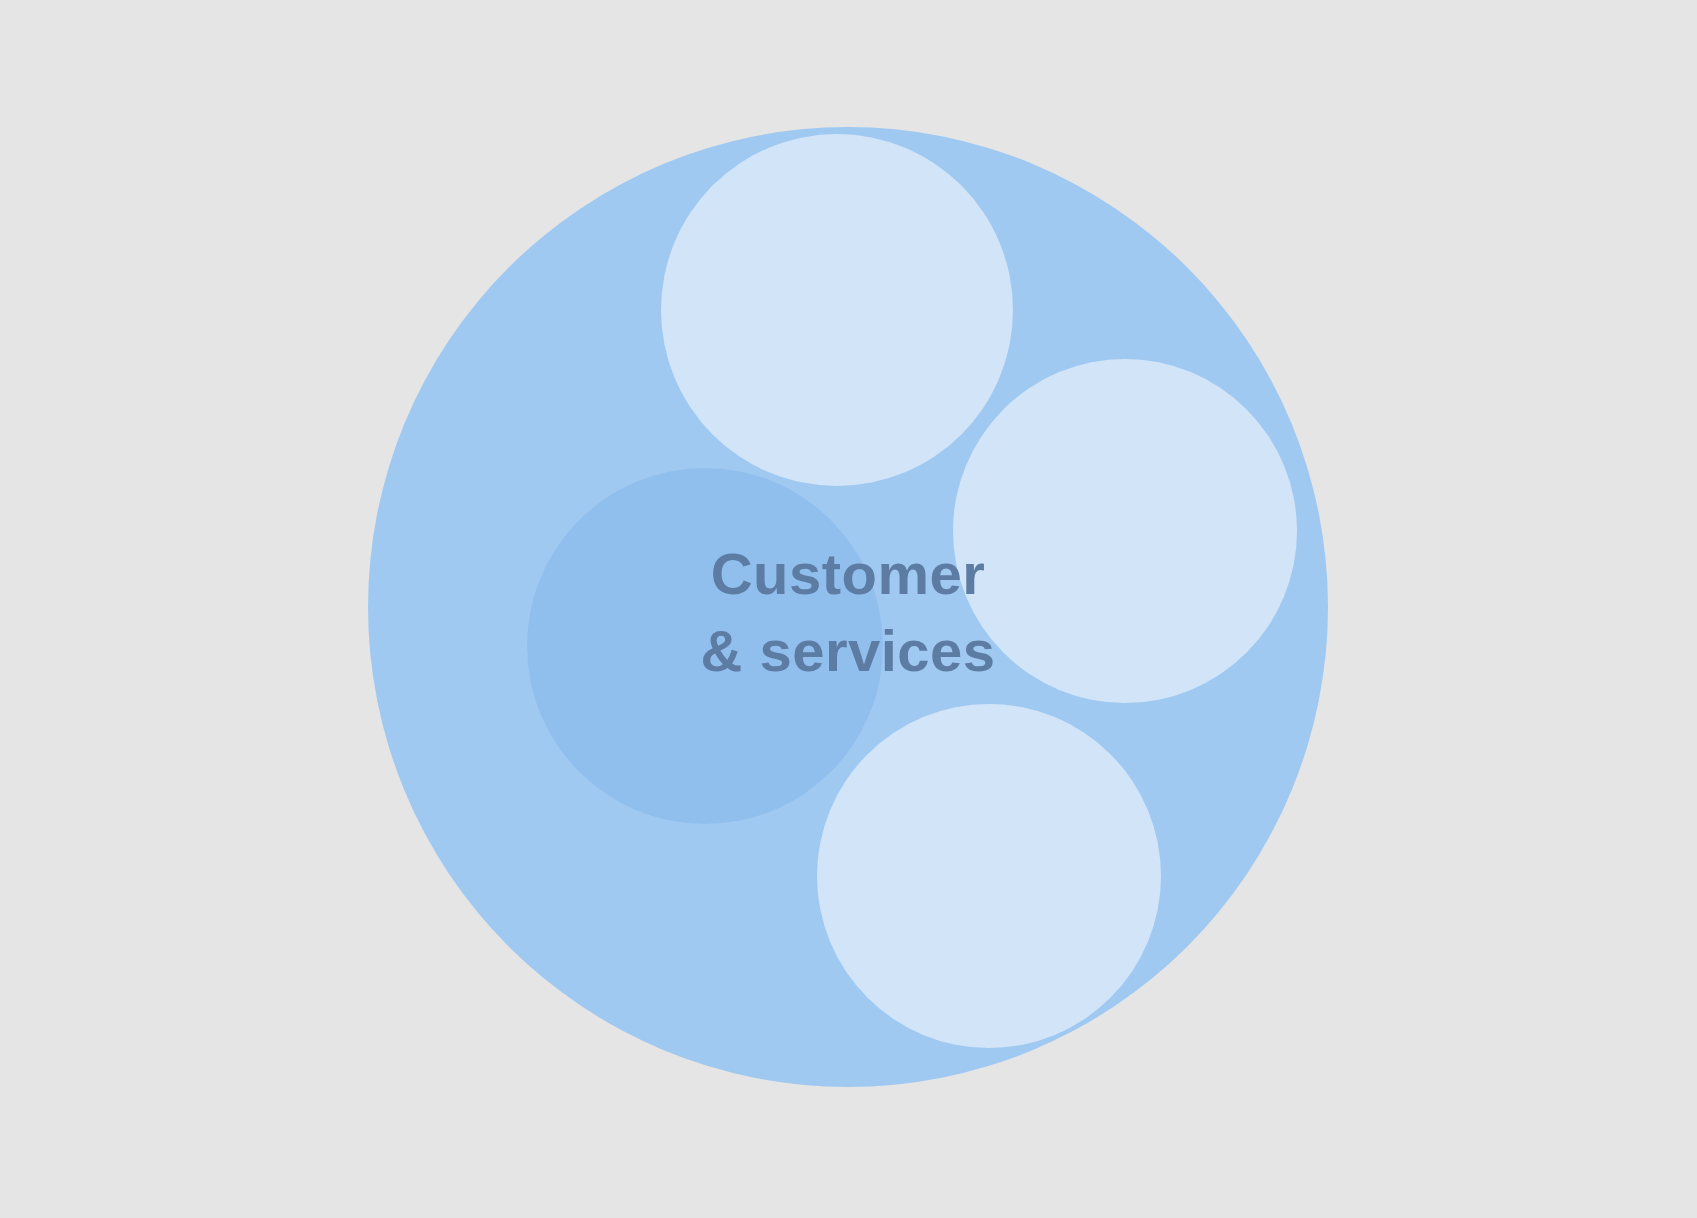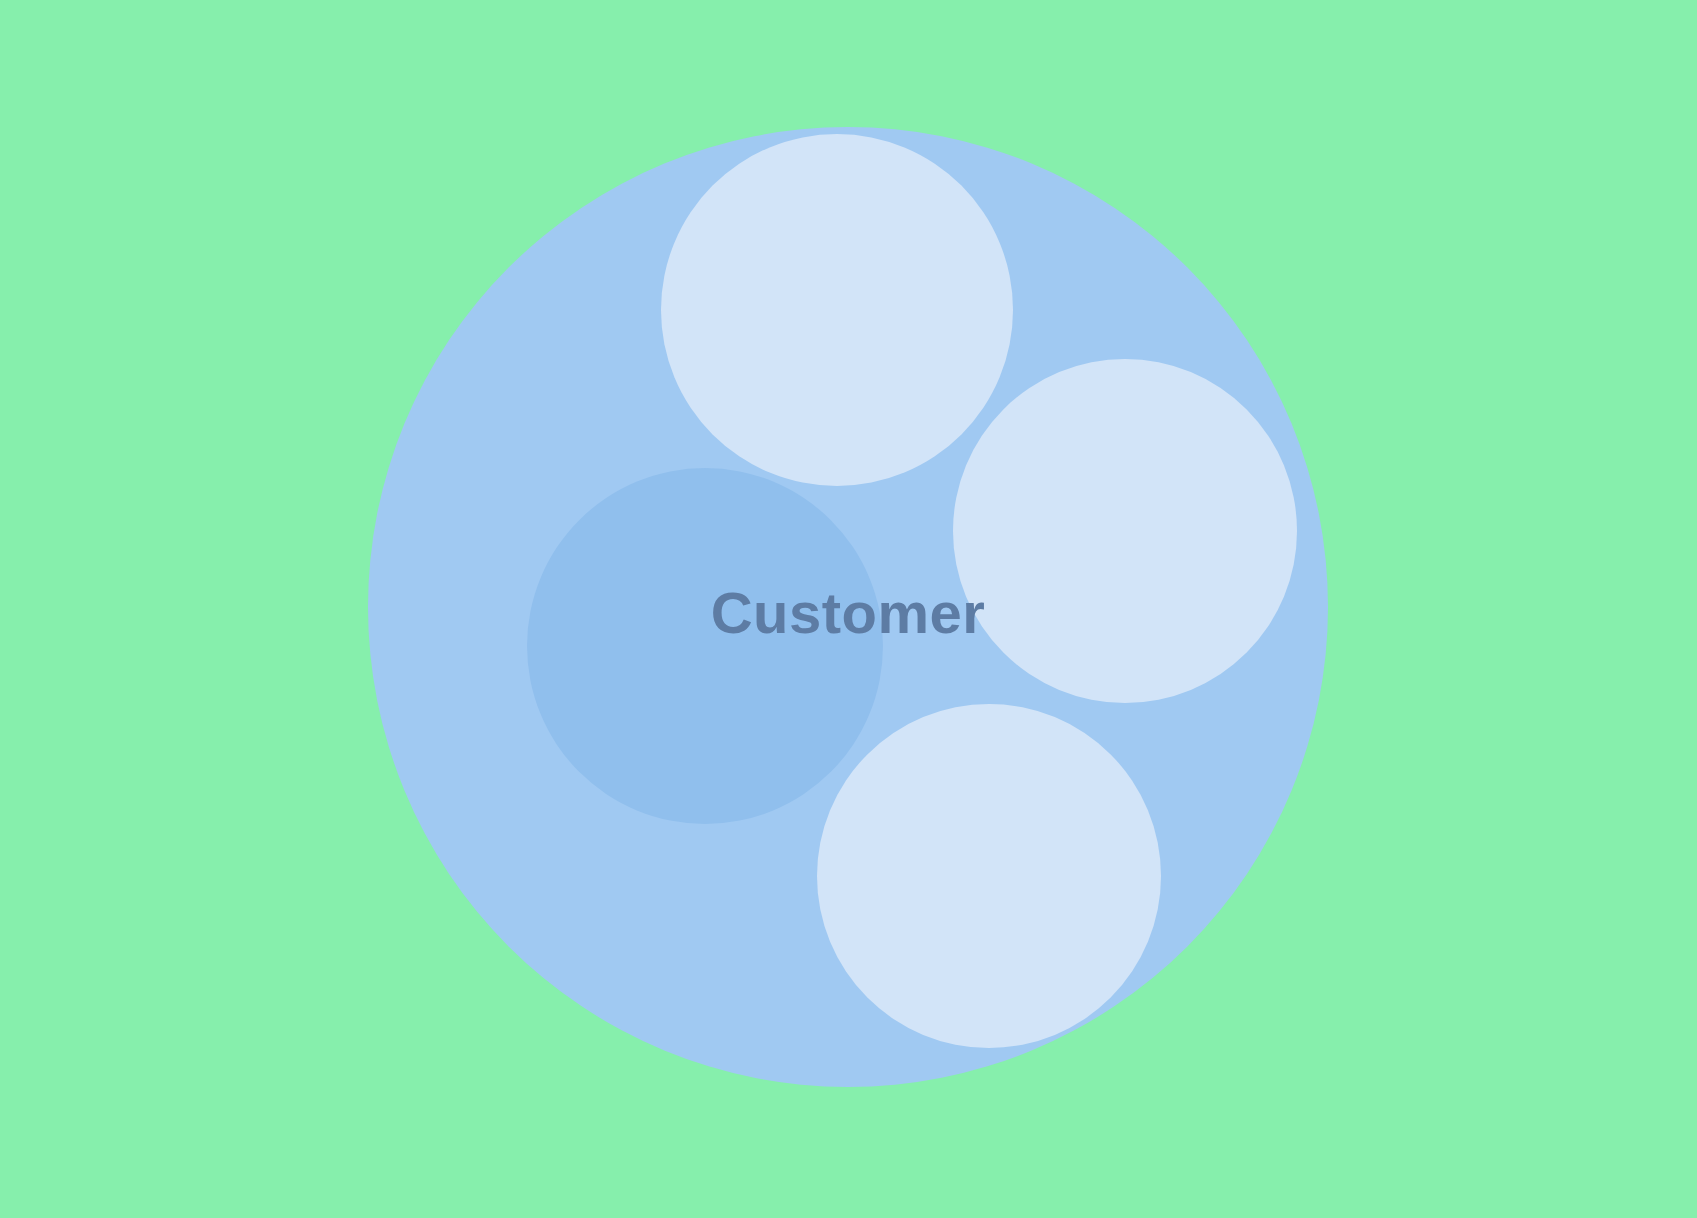--- a/index.html
+++ b/index.html
@@ -30,25 +30,26 @@
     white-space: nowrap;
     z-index: 10;
   }
   .title-line {
     display: block;
   }
 </style>
 </head>
 <body>
 
-<div class="canvas" style="background-color: #86efac;">
+<div class="canvas" style="background-color: #e5e5e5;">
 
   <div class="circle" style="left: 368px; top: 127px; width: 960px; height: 960px; background-color: rgb(160, 201, 242);"></div>
   <div class="circle" style="left: 661px; top: 134px; width: 352px; height: 352px; background-color: rgb(210, 228, 248);"></div>
   <div class="circle" style="left: 953px; top: 359px; width: 344px; height: 344px; background-color: rgb(210, 228, 248);"></div>
   <div class="circle" style="left: 817px; top: 704px; width: 344px; height: 344px; background-color: rgb(210, 228, 248);"></div>
   <div class="circle" style="left: 527px; top: 468px; width: 356px; height: 356px; background-color: rgb(144, 191, 237);"></div>
 
   <div class="diagram-title" style="color: rgb(93, 124, 164);">
     <span class="title-line">Customer</span>
+    <span class="title-line">&amp; services</span>
   </div>
 
 </div>
 
 </body></html>

